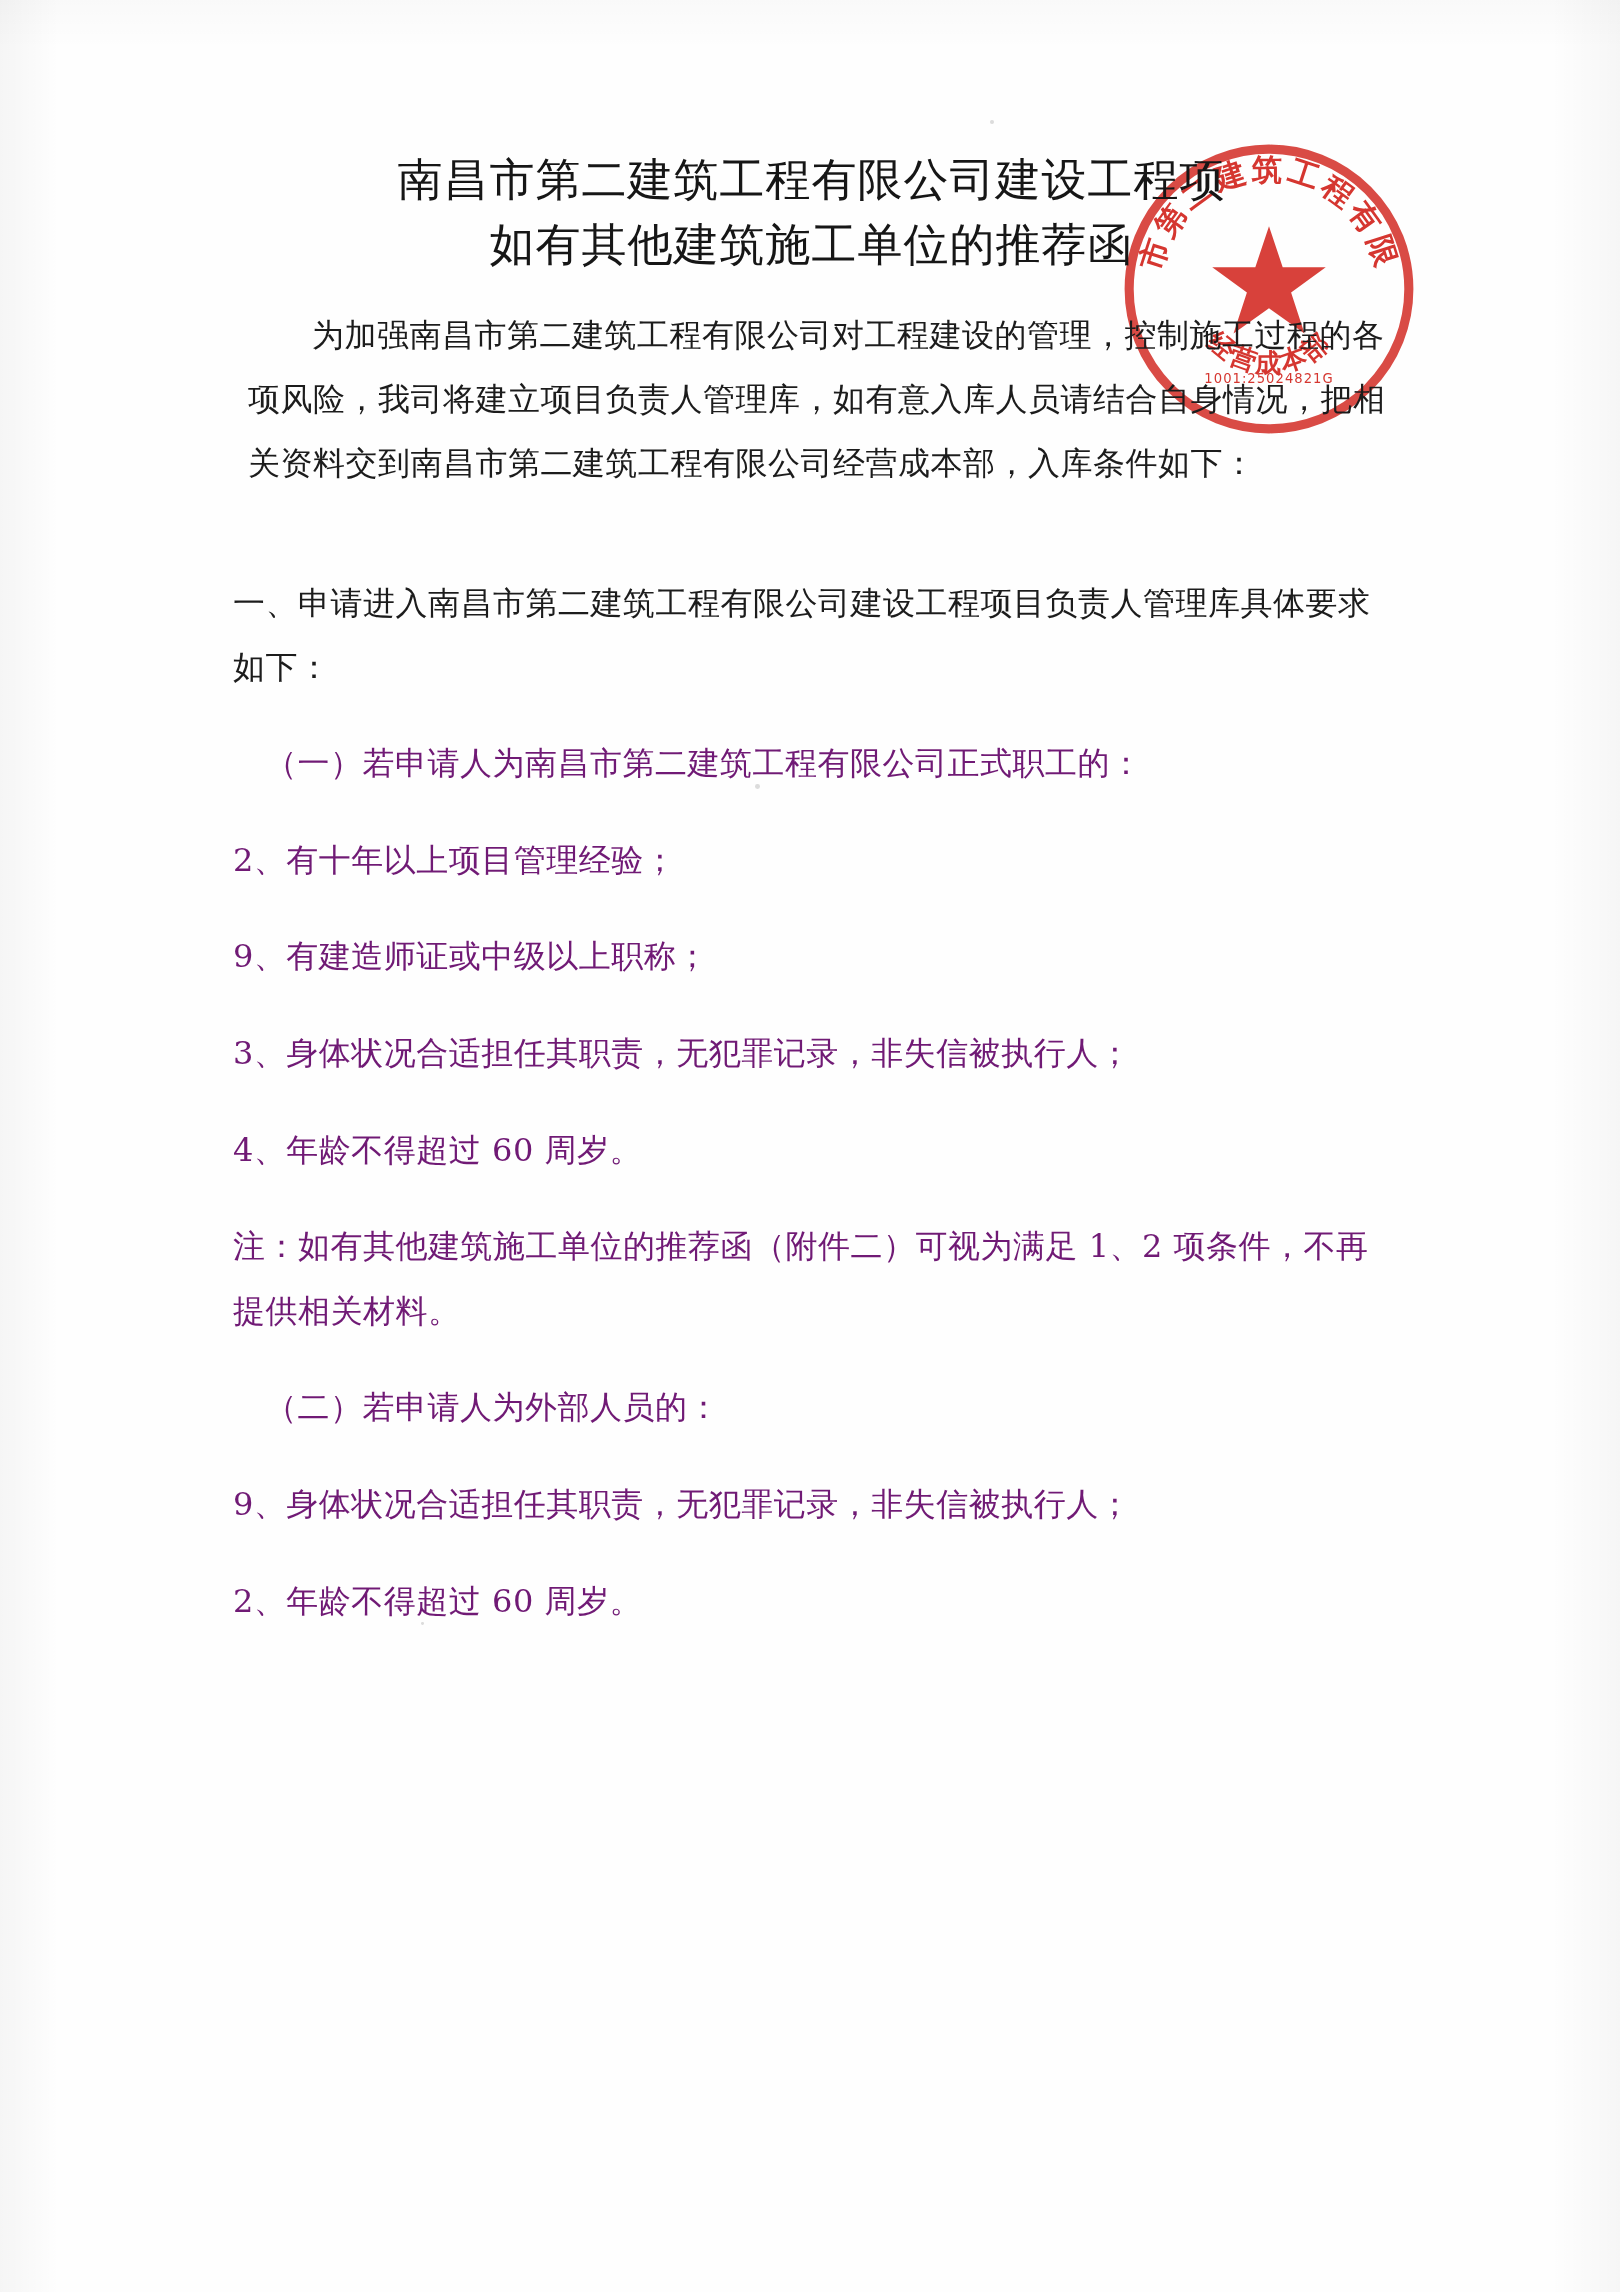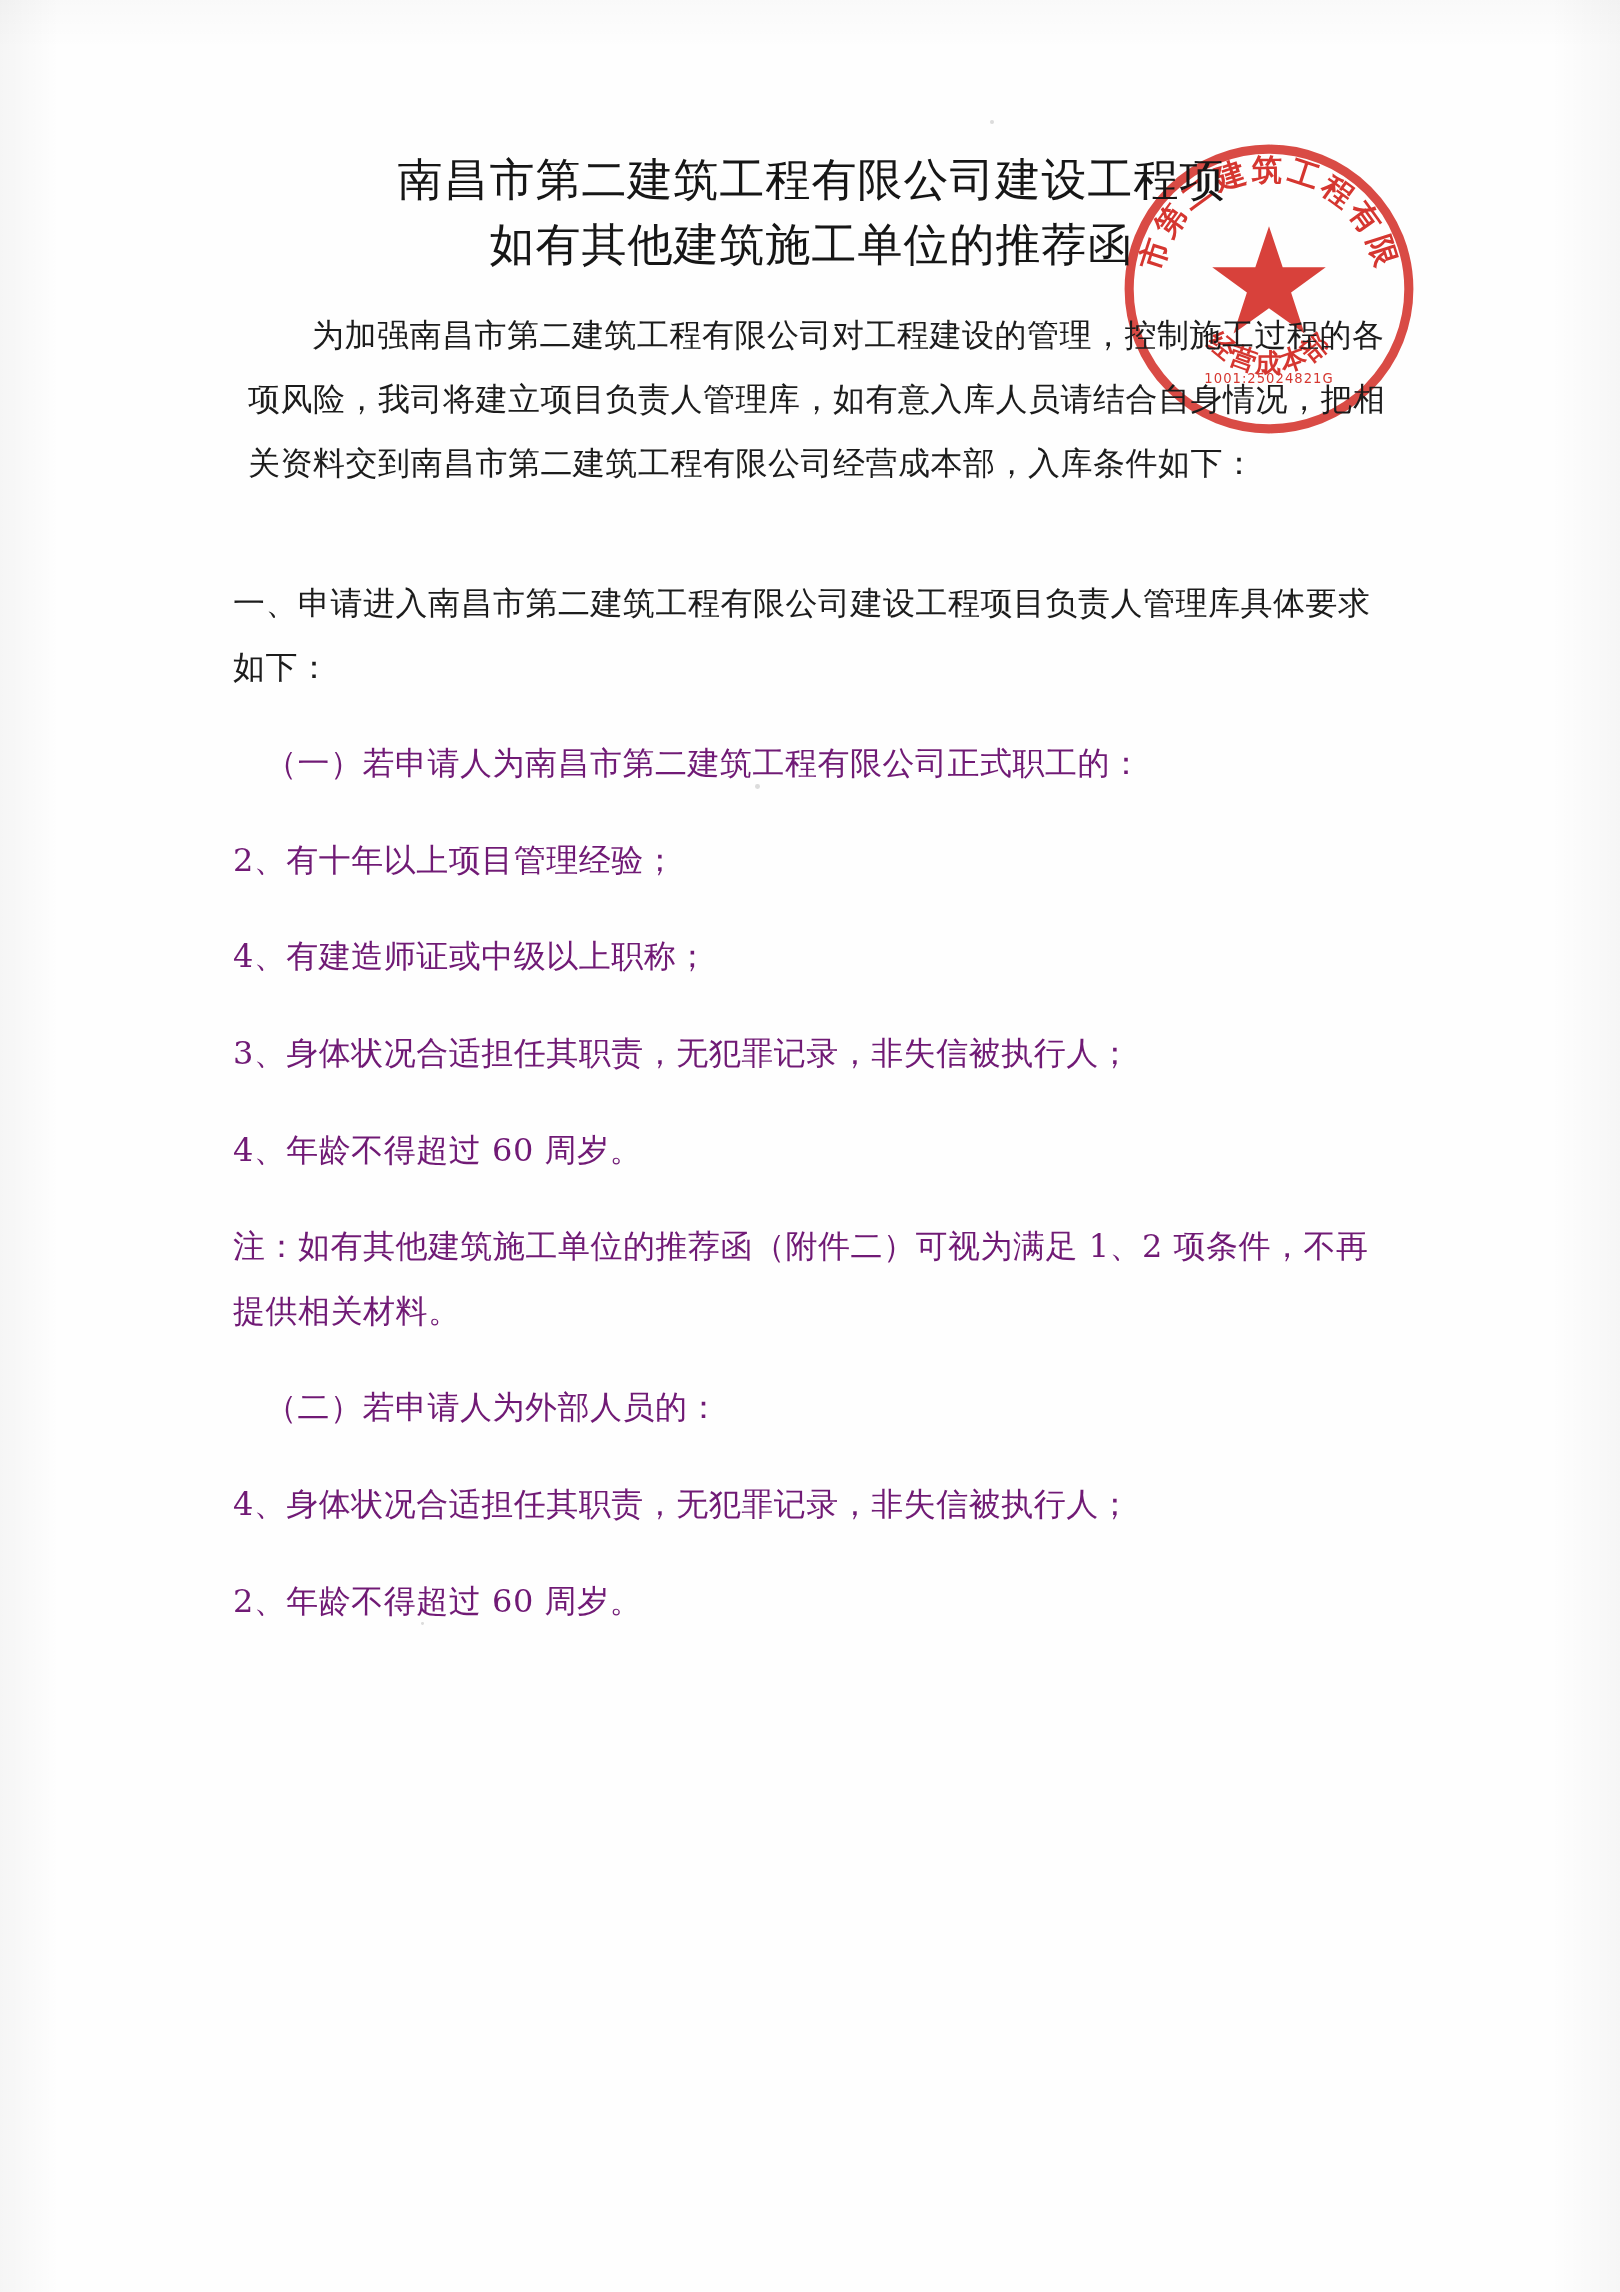--- a/index.html
+++ b/index.html
@@ -130,26 +130,26 @@
       <p class="para indent">为加强南昌市第二建筑工程有限公司对工程建设的管理，控制施工过程的各项风险，我司将建立项目负责人管理库，如有意入库人员请结合自身情况，把相关资料交到南昌市第二建筑工程有限公司经营成本部，入库条件如下：</p>
     </div>
 
     <div class="gap-lg"></div>
 
     <div>
       <p class="para">一、申请进入南昌市第二建筑工程有限公司建设工程项目负责人管理库具体要求如下：</p>
 
       <p class="line-item indent1">（一）若申请人为南昌市第二建筑工程有限公司正式职工的：</p>
       <p class="line-item">2、有十年以上项目管理经验；</p>
-      <p class="line-item">4、有建造师证或中级以上职称；</p>
+      <p class="line-item">9、有建造师证或中级以上职称；</p>
       <p class="line-item">3、身体状况合适担任其职责，无犯罪记录，非失信被执行人；</p>
       <p class="line-item">4、年龄不得超过 60 周岁。</p>
       <p class="line-item">注：如有其他建筑施工单位的推荐函（附件二）可视为满足 1、2 项条件，不再提供相关材料。</p>
       <p class="line-item indent1">（二）若申请人为外部人员的：</p>
-      <p class="line-item">4、身体状况合适担任其职责，无犯罪记录，非失信被执行人；</p>
+      <p class="line-item">9、身体状况合适担任其职责，无犯罪记录，非失信被执行人；</p>
       <p class="line-item">2、年龄不得超过 60 周岁。</p>
     </div>
 
   </div>
 
   <span class="speck" style="left:755px; top:784px; width:4.9px; height:4.9px;"></span>
   <span class="speck" style="left:990px; top:120px; width:3.9px; height:3.9px;"></span>
   <span class="speck" style="left:421px; top:1622px; width:2.9px; height:2.9px;"></span>
 
 </div>

